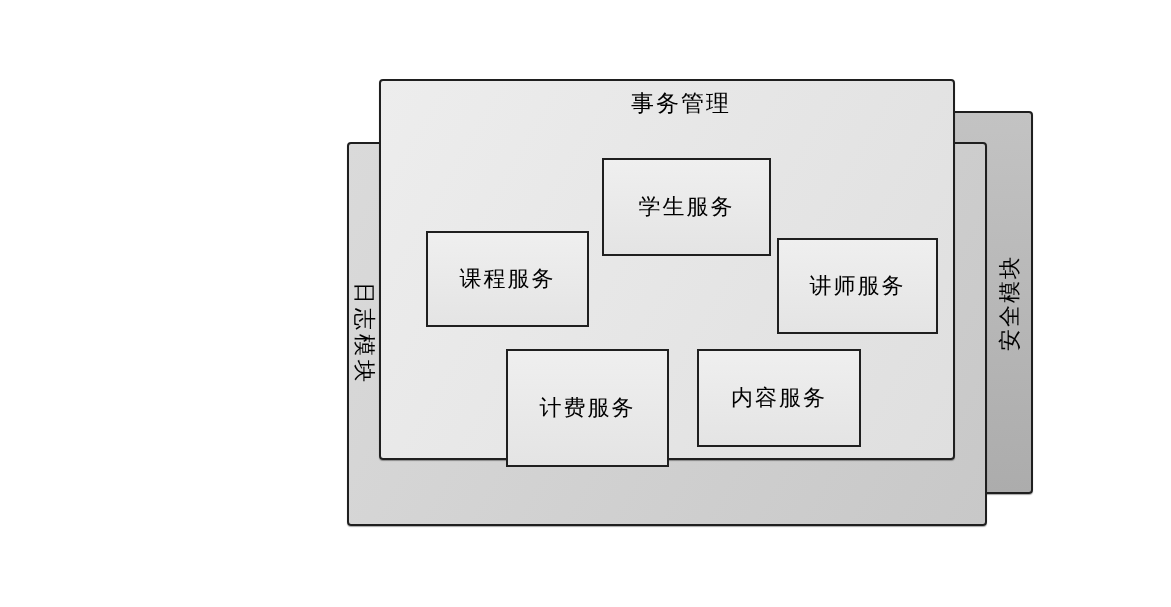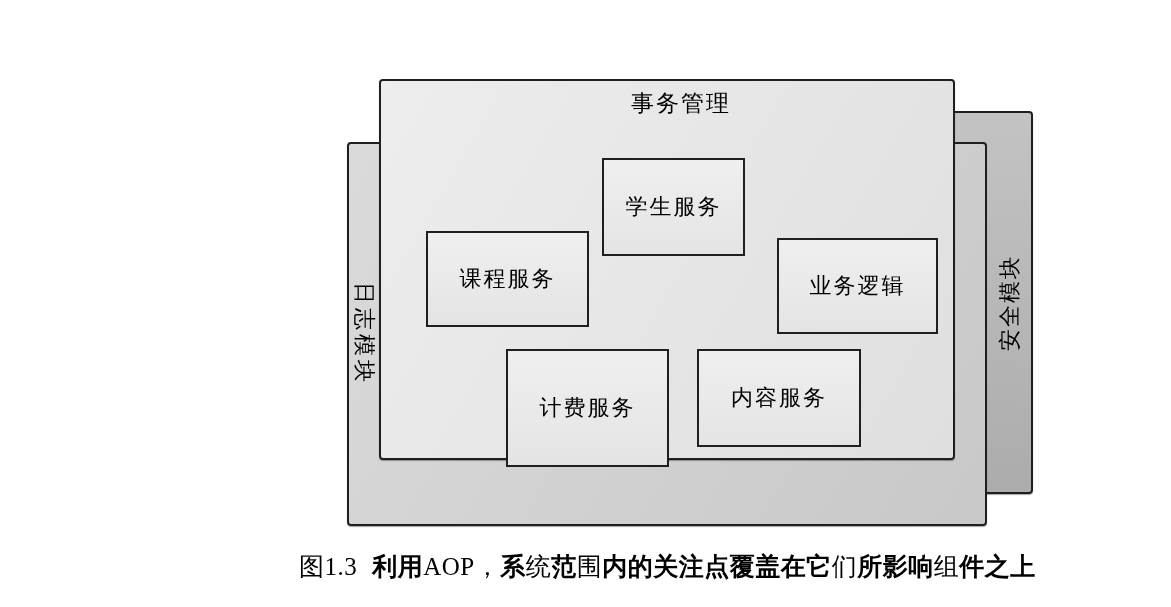--- a/index.html
+++ b/index.html
@@ -45,21 +45,21 @@
   }
   .rot-cw{transform:rotate(90deg);}
   .rot-ccw{transform:rotate(-90deg);letter-spacing:2px;}
   
   .service{
     position:absolute;box-sizing:border-box;border:2px solid #1f1f1f;
     background:linear-gradient(180deg,#efefef 0%,#e4e4e4 100%);
     display:flex;align-items:center;justify-content:center;
     font-family:"Liberation Serif",serif;font-size:22px;letter-spacing:2px;
   }
-  .service-student{left:602px;top:158px;width:143px;height:98px;text-align:right;}
+  .service-student{left:602px;top:158px;width:169px;height:98px;text-align:right;}
   .service-course{left:426px;top:231px;width:163px;height:96px;}
   .service-instructor{left:777px;top:238px;width:161px;height:96px;}
   .service-billing{left:506px;top:349px;width:163px;height:118px;}
   .service-content{left:697px;top:349px;width:164px;height:98px;}
 </style>
 </head>
 <body>
 
 <div class="page">
 
@@ -82,26 +82,25 @@
       <span class="vlabel rot-ccw">安全模块</span>
     </div>
 
     <div class="service service-student">
       <span>学生服务</span>
     </div>
     <div class="service service-course">
       <span>课程服务</span>
     </div>
     <div class="service service-instructor">
-      <span>业务逻辑</span>
+      <span>讲师服务</span>
     </div>
     <div class="service service-billing">
       <span>计费服务</span>
     </div>
     <div class="service service-content">
       <span>内容服务</span>
     </div>
 
   </div>
 
-  <p class="caption"><span class="seg-s">图1.3</span><span class="seg-b">  利用</span><span class="seg-s">AOP，</span><span class="seg-b">系</span><span class="seg-s">统</span><span class="seg-b">范</span><span class="seg-s">围</span><span class="seg-b">内的关注点覆盖在它</span><span class="seg-s">们</span><span class="seg-b">所影响</span><span class="seg-s">组</span><span class="seg-b">件之上</span></p>
 
 </div>
 
 </body></html>

